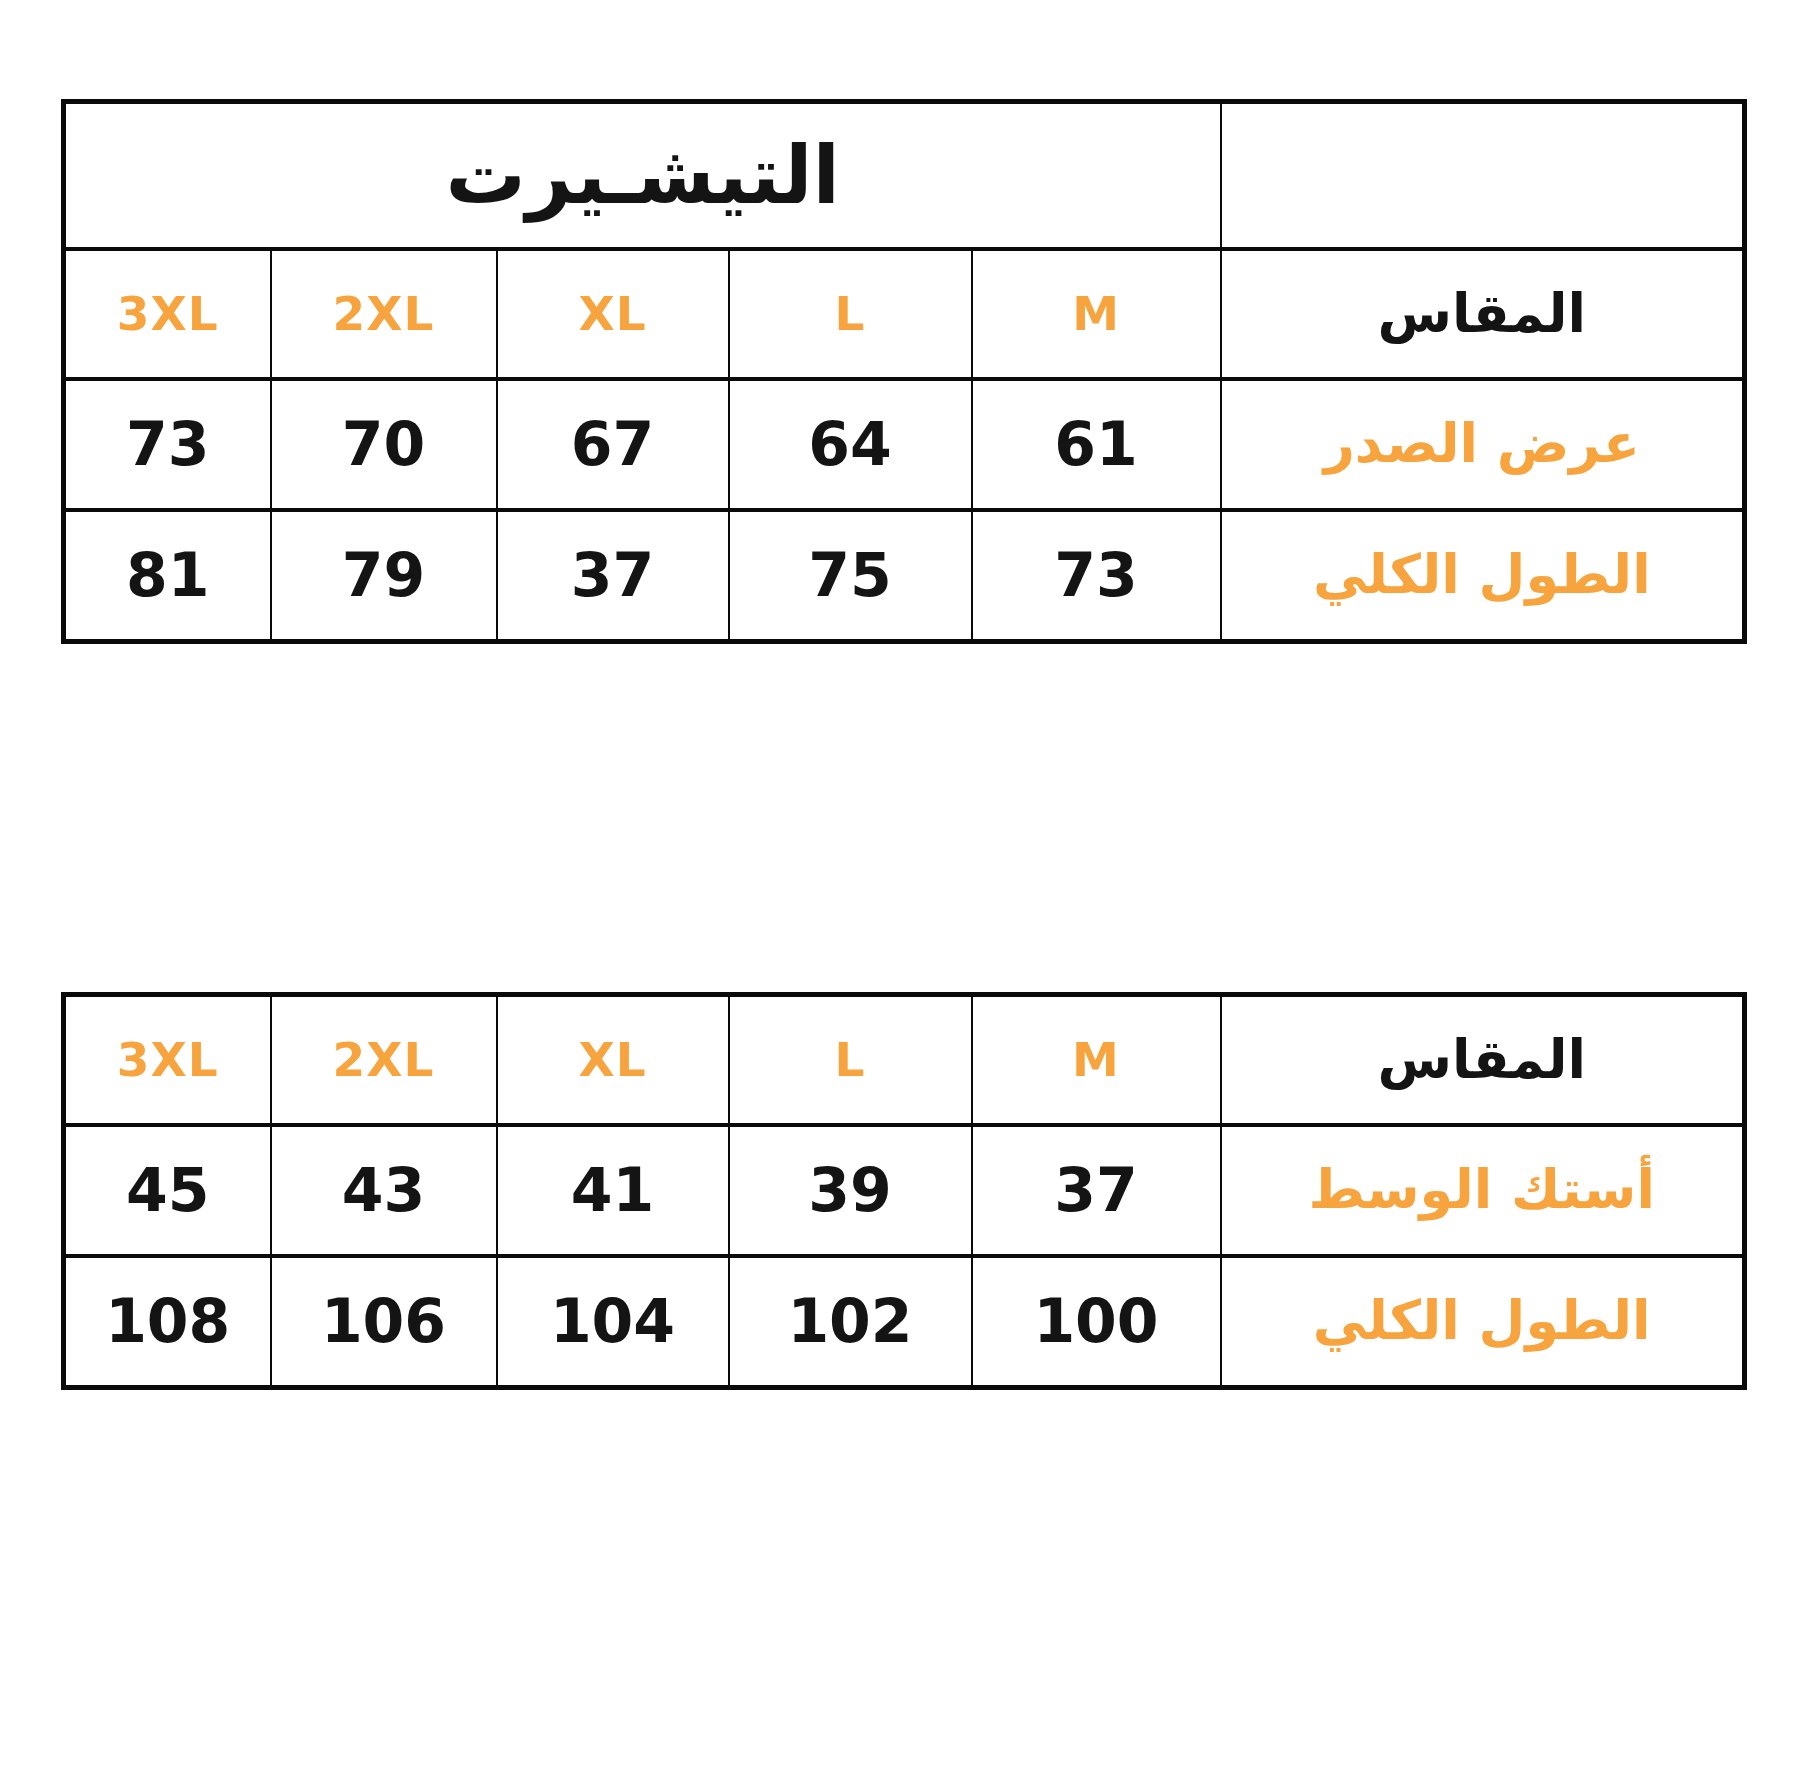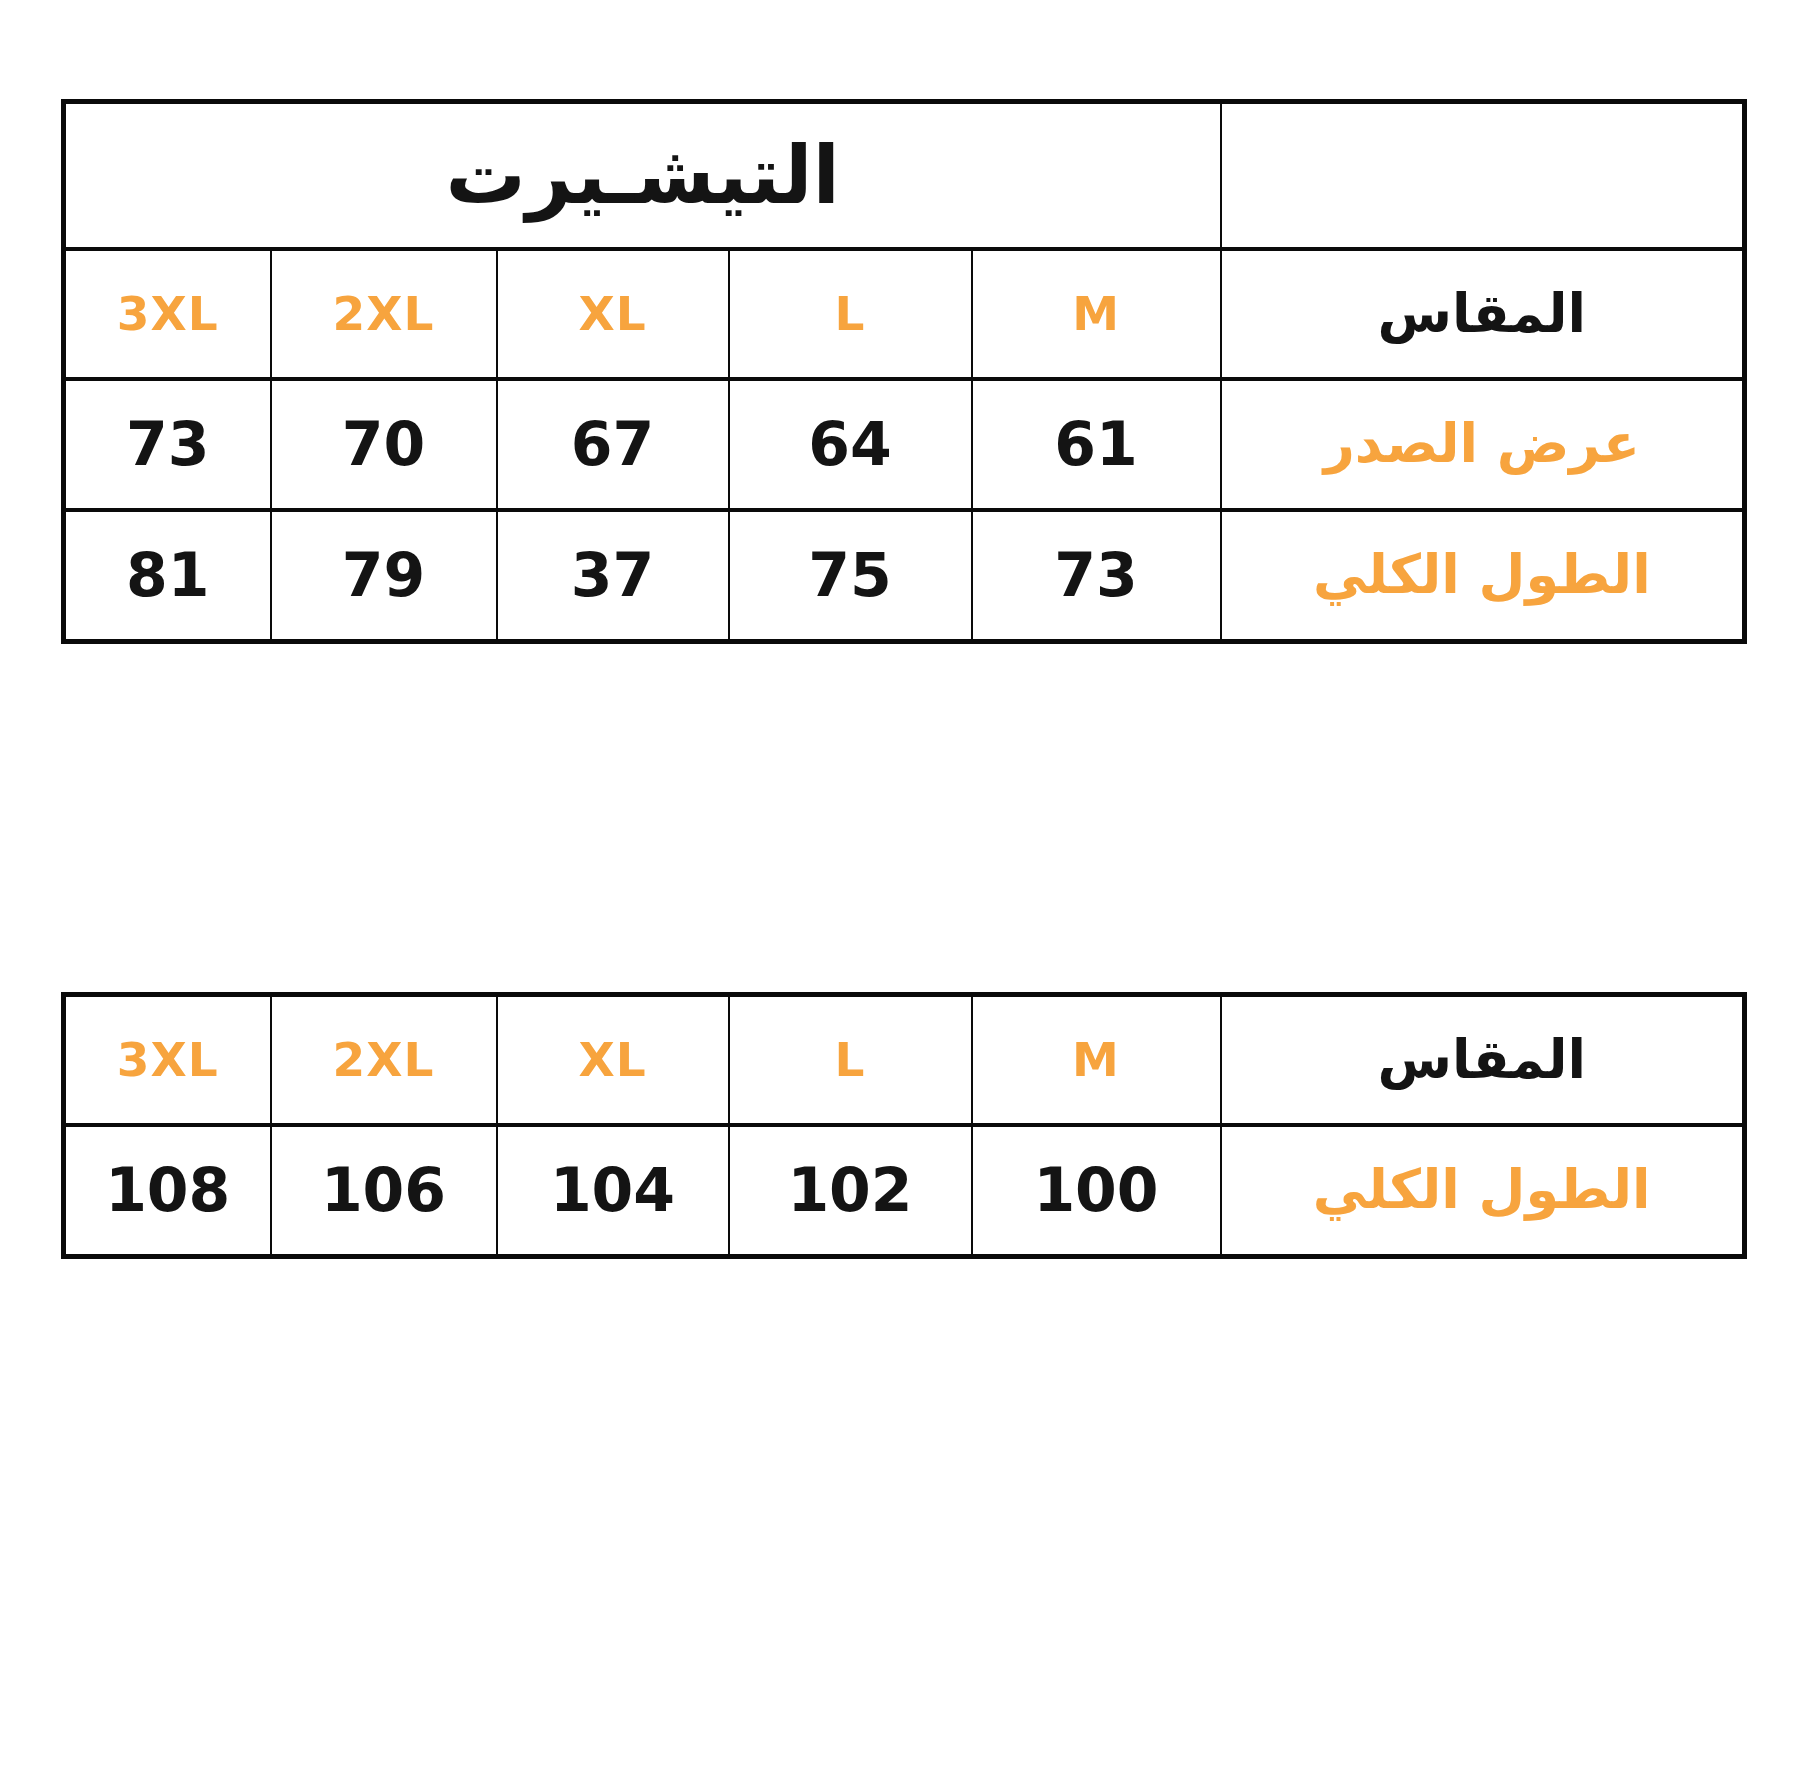--- a/index.html
+++ b/index.html
@@ -136,20 +136,28 @@
     <tbody>
       <tr class="sizes-row">
         <td class="size-header">3XL</td>
         <td class="size-header">2XL</td>
         <td class="size-header">XL</td>
         <td class="size-header">L</td>
         <td class="size-header">M</td>
         <td class="measure-header" dir="rtl">المقاس</td>
       </tr>
       <tr class="data-row">
+        <td class="value-cell">45</td>
+        <td class="value-cell">43</td>
+        <td class="value-cell">41</td>
+        <td class="value-cell">39</td>
+        <td class="value-cell">37</td>
+        <td class="measure-label" dir="rtl">أستك الوسط</td>
+      </tr>
+      <tr class="data-row">
         <td class="value-cell">108</td>
         <td class="value-cell">106</td>
         <td class="value-cell">104</td>
         <td class="value-cell">102</td>
         <td class="value-cell">100</td>
         <td class="measure-label" dir="rtl">الطول الكلي</td>
       </tr>
     </tbody>
   </table>
 

